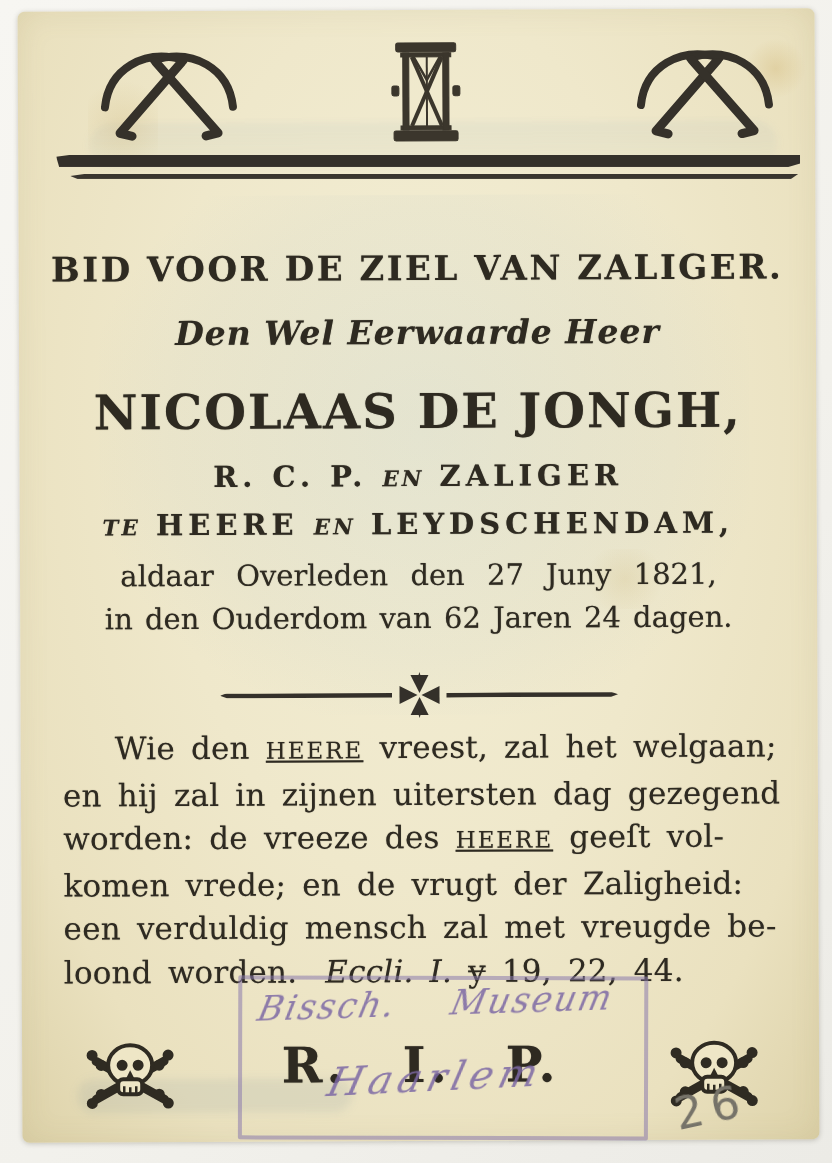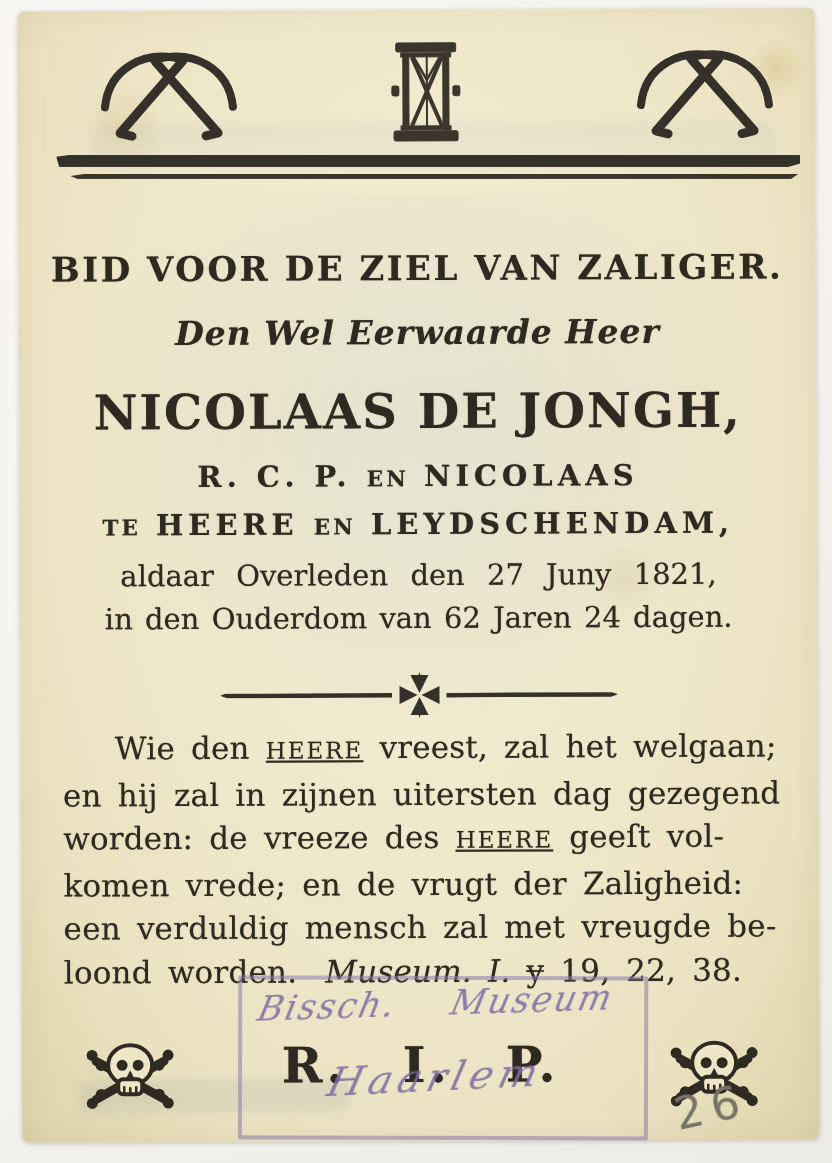--- a/index.html
+++ b/index.html
@@ -43,21 +43,21 @@
     clip-path:polygon(0 40%,2% 0,100% 0,99% 100%,1% 100%);transform:rotate(0.25deg);}
 
   
   .tline{position:absolute;left:0;width:100%;text-align:center;white-space:nowrap;
     text-shadow:0 0 1px rgba(46,42,33,0.55);}
   .hdr{top:238px;font-size:34px;font-weight:bold;letter-spacing:2.5px;}
   .honor{top:303px;font-size:33px;font-weight:bold;font-style:italic;letter-spacing:1px;}
   .name{top:373px;font-size:48px;font-weight:bold;letter-spacing:2px;}
   .role{top:449px;font-size:29px;font-weight:bold;letter-spacing:5px;}
   .place{top:497px;font-size:29px;font-weight:bold;letter-spacing:5px;}
-  .smallcap{font-size:0.74em;letter-spacing:3px;}
+  .smallcap{font-size:0.74em;letter-spacing:3px;font-style:italic;}
   .death1{top:548px;font-size:29px;word-spacing:13px;}
   .death2{top:591px;font-size:29px;word-spacing:3px;}
 
   .divider{position:absolute;top:662px;left:0;width:100%;display:flex;align-items:center;justify-content:center;}
   .divline{height:5px;width:172px;background:#34302a;}
   .divline.l{clip-path:polygon(0 50%,4% 0,100% 0,100% 100%,4% 100%);}
   .divline.r{clip-path:polygon(0 0,96% 0,100% 50%,96% 100%,0 100%);}
   .divider svg{margin:0 4px;}
 
   .quote{position:absolute;left:42px;top:716px;width:726px;font-size:31px;line-height:43.5px;
@@ -136,21 +136,21 @@
       </svg>
     </div>
 
     <div class="rule-thick"></div>
     <div class="rule-thin"></div>
 
     <div class="tline hdr">BID VOOR DE ZIEL VAN ZALIGER.</div>
     <div class="tline honor">Den Wel Eerwaarde Heer</div>
     <div class="tline name">NICOLAAS DE JONGH,</div>
 
-    <div class="tline role"><span>R. C. P.</span> <span class="smallcap">EN</span> <span>NICOLAAS</span></div>
+    <div class="tline role"><span>R. C. P.</span> <span class="smallcap">EN</span> <span>ZALIGER</span></div>
 
     <div class="tline place"><span class="smallcap">TE</span> <span>HEERE</span> <span class="smallcap">EN</span> <span>LEYDSCHENDAM,</span></div>
 
     <div class="tline death1">aldaar Overleden den 27 Juny 1821,</div>
     <div class="tline death2">in den Ouderdom van 62 Jaren 24 dagen.</div>
 
     <div class="divider">
       <div class="divline l"></div>
       <svg width="46" height="46" viewBox="0 0 46 46" fill="#34302a">
         <path d="M23 21 L14 3 L32 3 Z"></path>
@@ -162,21 +162,21 @@
       </svg>
       <div class="divline r"></div>
     </div>
 
     <div class="quote">
       <div class="qline indent"><span>Wie den </span><span class="sc">HEERE</span><span> vreest, zal het welgaan;</span></div>
       <div class="qline">en hij zal in zijnen uitersten dag gezegend</div>
       <div class="qline"><span>worden: de vreeze des </span><span class="sc">HEERE</span><span> geeſt vol-</span></div>
       <div class="qline">komen vrede; en de vrugt der Zaligheid:</div>
       <div class="qline">een verduldig mensch zal met vreugde be-</div>
-      <div class="qline"><span>loond worden.</span><span class="gap"></span><span class="ref">Museum. I.</span> <span>ɏ 19, 22, 38.</span></div>
+      <div class="qline"><span>loond worden.</span><span class="gap"></span><span class="ref">Eccli. I.</span> <span>ɏ 19, 22, 44.</span></div>
     </div>
 
     <div class="rip-row">
       <div class="skull left">
         <svg width="100" height="82" viewBox="0 0 100 82">
           <g stroke="#2f2b22" stroke-width="9" stroke-linecap="round">
             <path d="M16 24 L84 62"></path>
               <path d="M84 24 L16 62"></path>
           </g>
           <g fill="#2f2b22">

